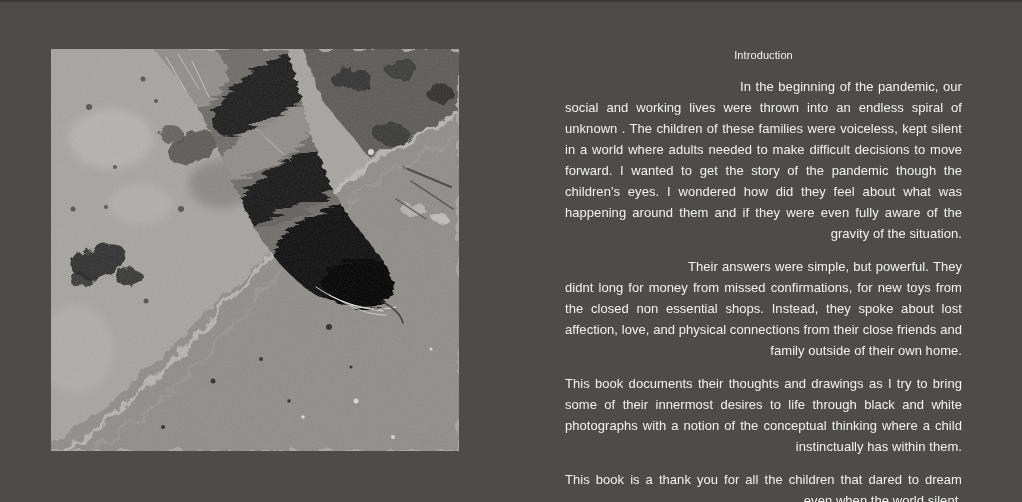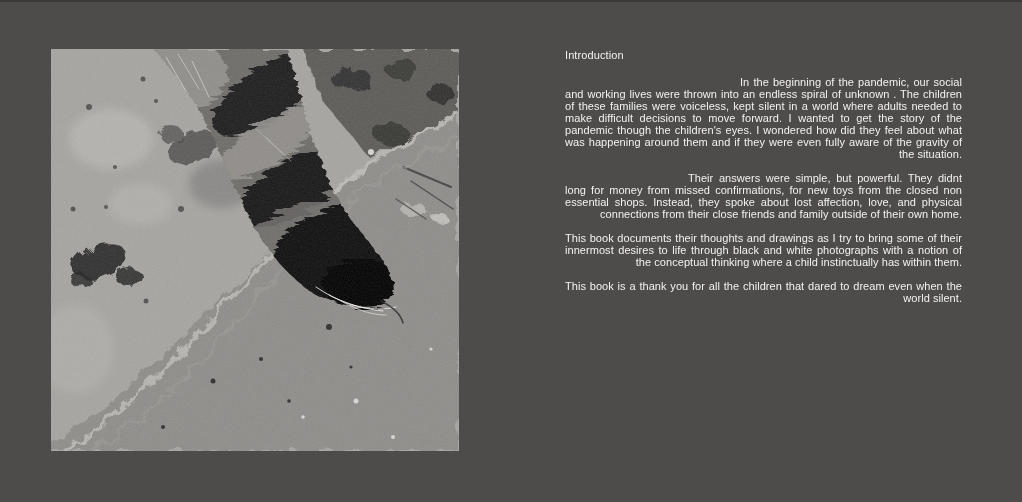--- a/index.html
+++ b/index.html
@@ -17,24 +17,24 @@
     position:absolute;left:51px;top:49px;width:408px;height:402px;
     overflow:hidden;background:#9a9895;
   }
   .photo-frame svg{display:block;width:408px;height:402px;}
   .text-block{
     position:absolute;left:565px;top:49px;width:397px;
     color:#f2f2f2;
   }
   .intro-heading{
     font-size:11px;font-weight:400;line-height:13px;
-    text-align:left;margin:0 0 14px 0;letter-spacing:.1px;
+    text-align:center;margin:0 0 14px 0;letter-spacing:.1px;
   }
   .text-block p{
-    font-size:11px;line-height:12px;margin:0 0 12px 0;
+    font-size:13px;line-height:21px;margin:0 0 12px 0;
     text-align:justify;text-align-last:right;
     -webkit-hyphens:auto;hyphens:auto;
     letter-spacing:.05px;
   }
   .text-block p.indent-1{text-indent:175px;}
   .text-block p.indent-2{text-indent:123px;}
   .text-block p:last-child{margin-bottom:0;}
 </style>
 </head>
 <body>

